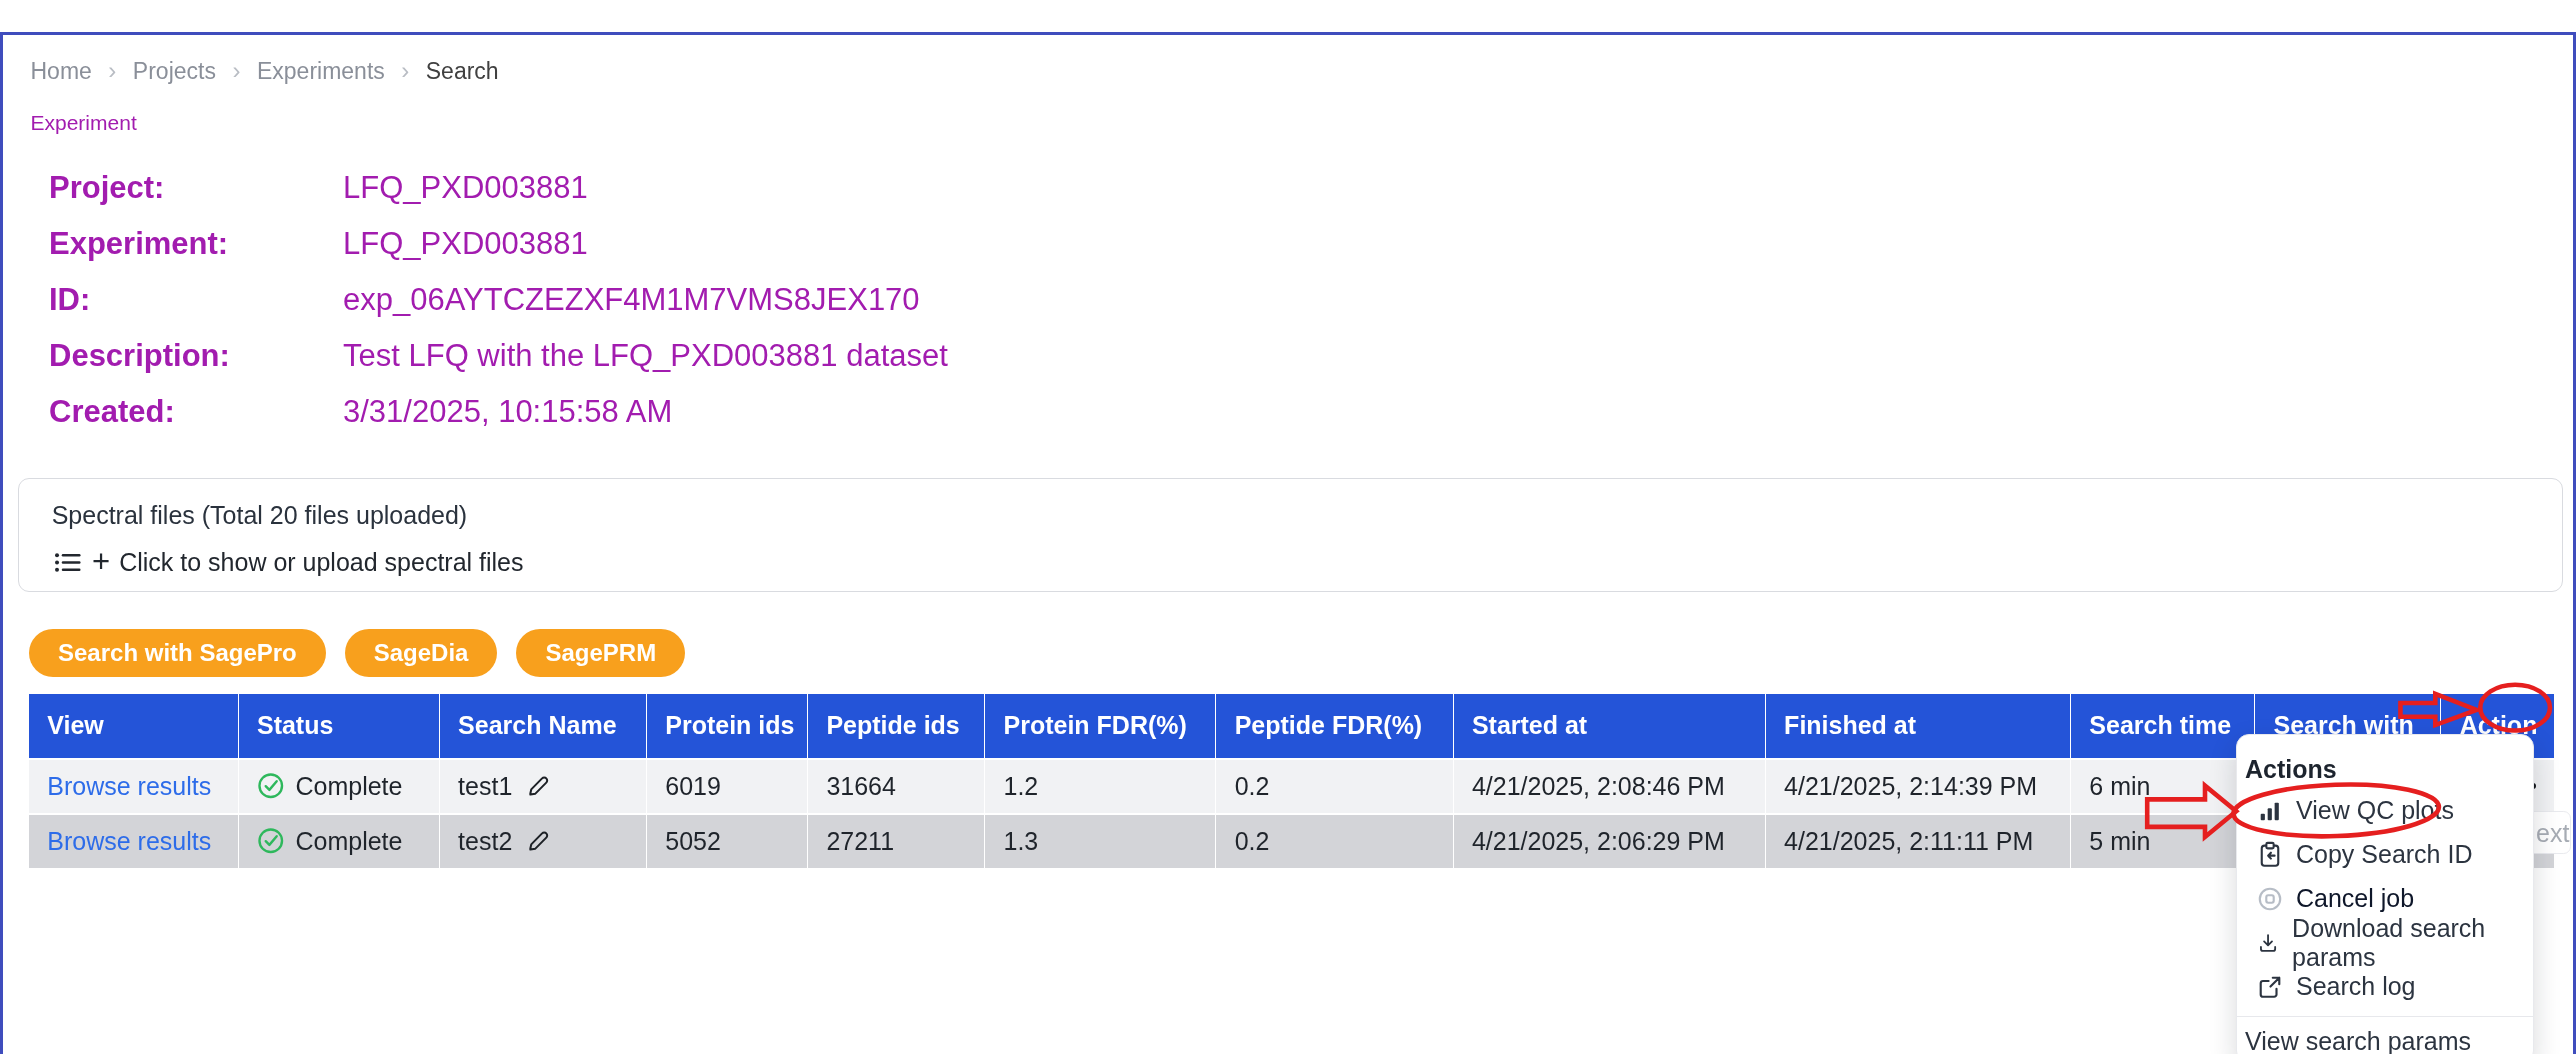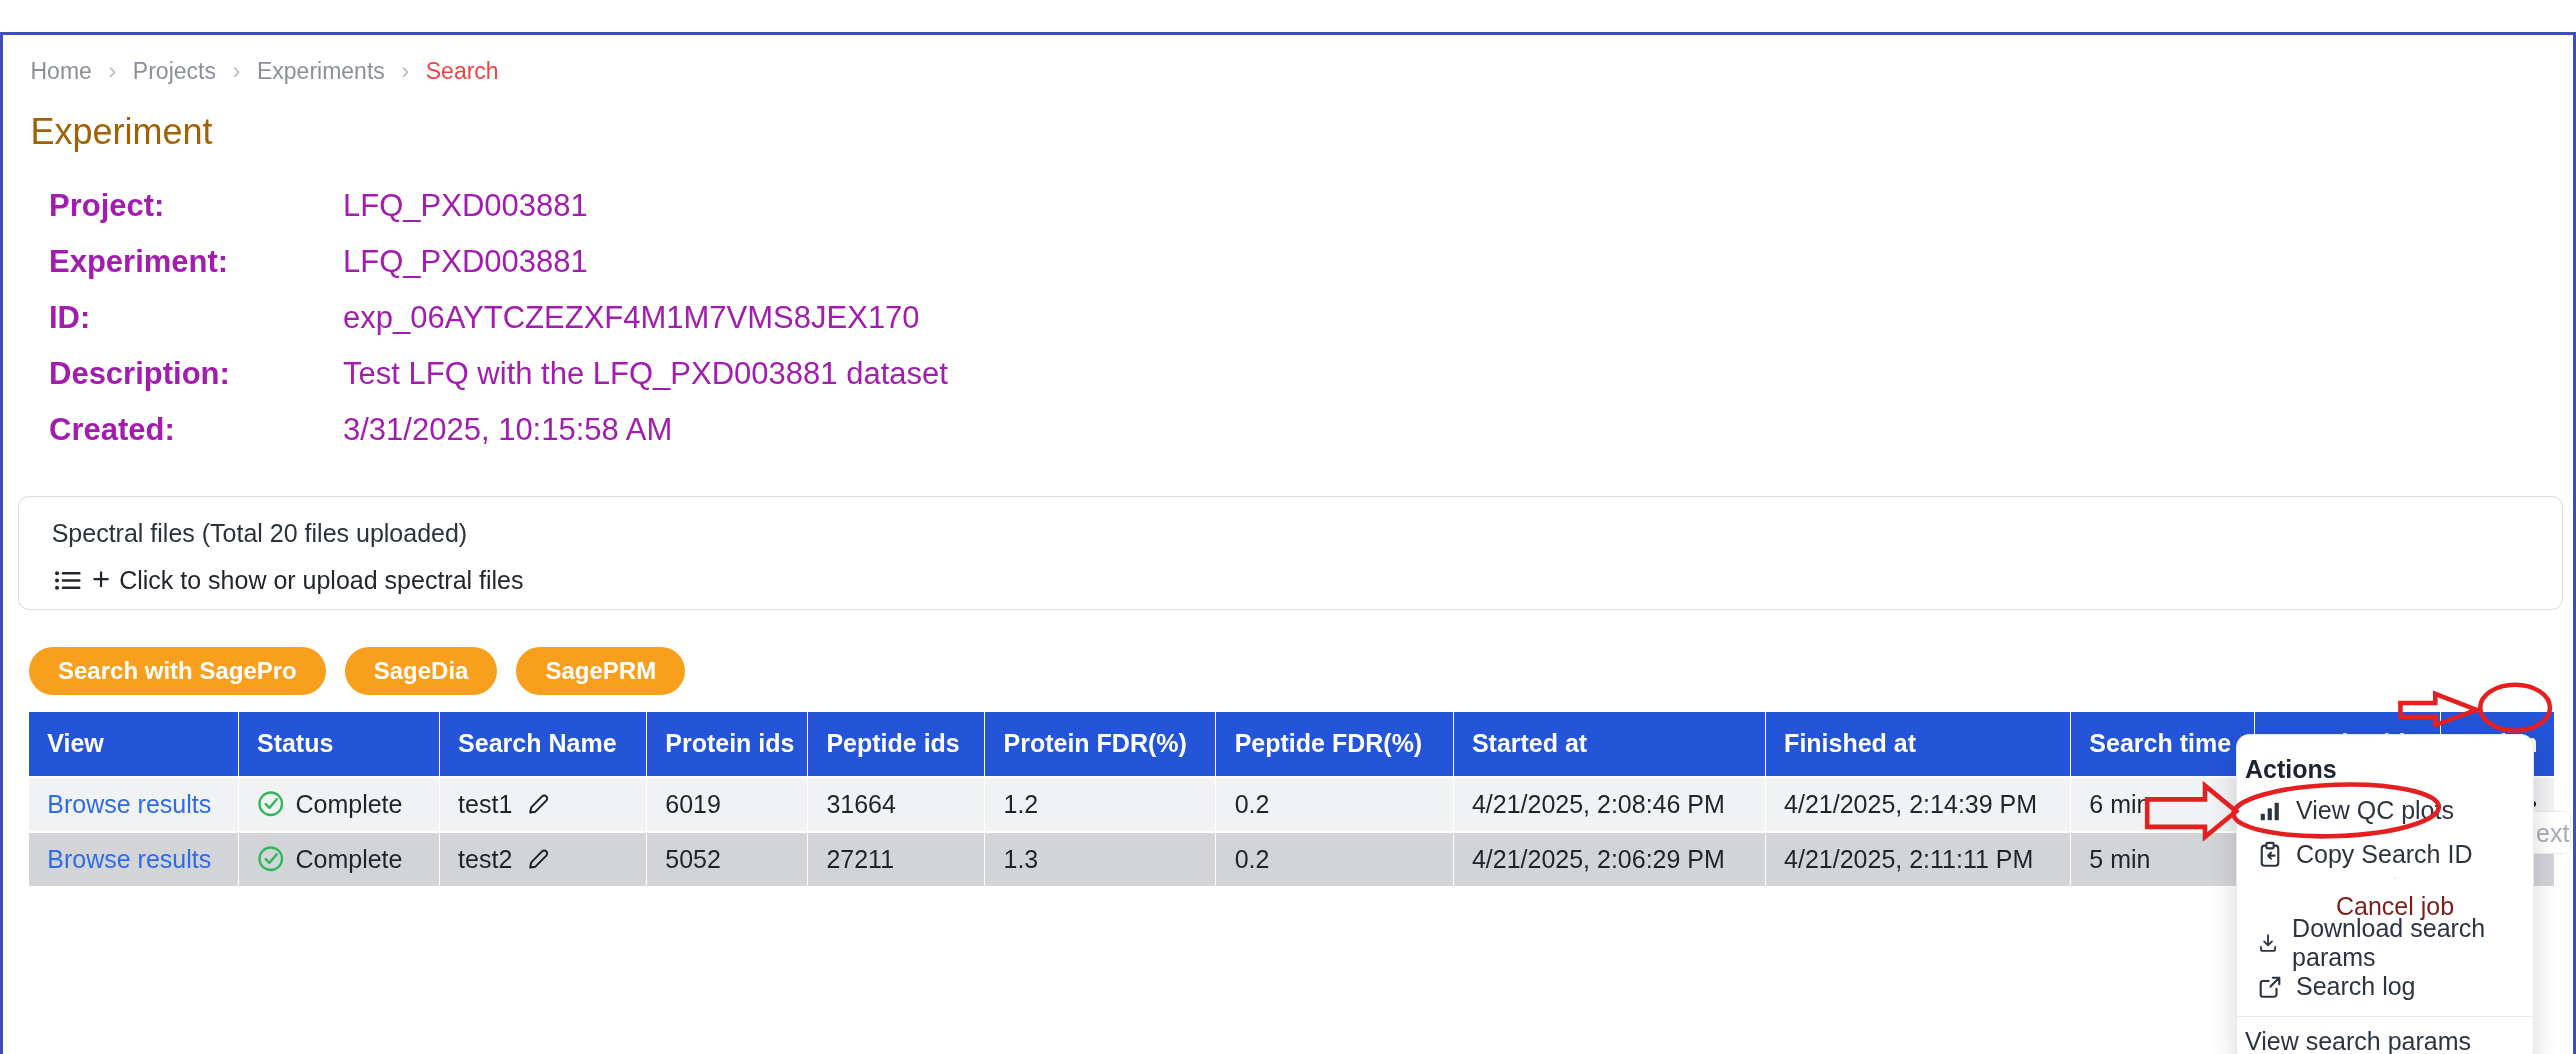--- a/index.html
+++ b/index.html
@@ -4,24 +4,24 @@
 <style>
   html,body{margin:0;padding:0;background:#fff;}
   .page{
     position:relative;width:2576px;height:1055px;box-sizing:border-box;
     border:3.7px solid #3f4dbd;background:#ffffff;overflow:hidden;
     font-family:"Liberation Sans","DejaVu Sans",sans-serif;color:#222832;margin-top:32px;
   }
   
   .breadcrumb{display:flex;align-items:center;gap:16.5px;margin:22px 0 0 27.5px;font-size:23px;color:#8a8f99;}
   .breadcrumb .crumb{text-decoration:none;color:#8a8f99;cursor:pointer;}
-  .breadcrumb .crumb.current{color:#ef4444;}
+  .breadcrumb .crumb.current{color:#404040;}
   .breadcrumb .sep{color:#b9bdc4;font-size:24px;}
   
-  .page-title{margin:26px 0 0 27.5px;font-size:36px;font-weight:500;color:#a16207;}
+  .page-title{margin:26px 0 0 27.5px;font-size:21px;font-weight:500;color:#a21caf;}
   
   .details{margin:35px 0 0 46px;display:grid;grid-template-columns:294px max-content;row-gap:20px;font-size:31px;color:#a21caf;}
   .dlabel{font-weight:700;}
   
   .spectral{margin:48px 0 0 14.7px;width:2545px;height:114px;box-sizing:border-box;border:1.8px solid #d9dbe0;border-radius:11px;padding:22px 0 0 33px;}
   .spectral-title{font-size:25px;color:#2a323d;}
   .spectral-toggle{margin-top:16.5px;display:flex;align-items:center;gap:9.2px;font-size:25px;color:#22272e;cursor:pointer;width:max-content;}
   .spectral-toggle svg{display:block;}
   
   .btn-row{margin:37px 0 0 26px;display:flex;gap:19px;}
@@ -40,21 +40,21 @@
   .icon-btn{background:none;border:none;padding:0;cursor:pointer;display:flex;align-items:center;}
   .dots{display:flex;gap:5.5px;align-items:center;height:53px;}
   .dots i{width:6.4px;height:6.4px;border-radius:50%;background:#15181d;display:block;}
   
   .next-box{position:absolute;left:2471px;top:776px;width:97px;height:43px;box-sizing:border-box;border:0.9px solid #e9eaee;border-radius:7.3px;z-index:1;background:#fff;cursor:pointer;}
   .next-box span{position:absolute;left:43px;top:7.3px;font-size:25px;color:#a7acb4;}
   
   .menu{position:absolute;left:2233px;top:699px;width:298px;height:330px;box-sizing:border-box;background:#fff;border:0.9px solid #e8e9ed;border-radius:13px;box-shadow:0 11px 27.5px rgba(20,24,40,.16);z-index:5;padding-top:14.7px;}
   .menu-header{padding-left:8px;font-weight:700;font-size:25px;height:39px;display:flex;align-items:center;color:#1d242e;}
   .menu-item{height:44px;display:flex;align-items:center;gap:13px;padding-left:20px;font-size:25px;color:#2c3440;cursor:pointer;}
-  .menu-item.disabled{color:#7f1d1d;cursor:default;flex-direction:column;}
+  .menu-item.disabled{color:#0f172a;cursor:default;}
   .menu-sep{border-top:0.9px solid #e7e8ec;margin-top:7.3px;}
   .menu-footer{height:50px;display:flex;align-items:center;padding-left:8px;font-size:25px;color:#2c3440;cursor:pointer;}
   
   .annotations{position:absolute;left:0;top:0;width:2569px;height:1048px;z-index:10;pointer-events:none;}
 </style>
 </head>
 <body>
 
 <div class="page">
 

